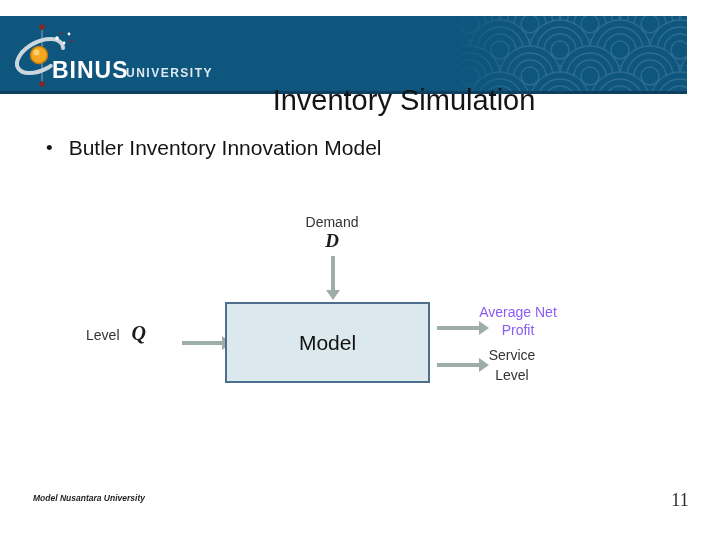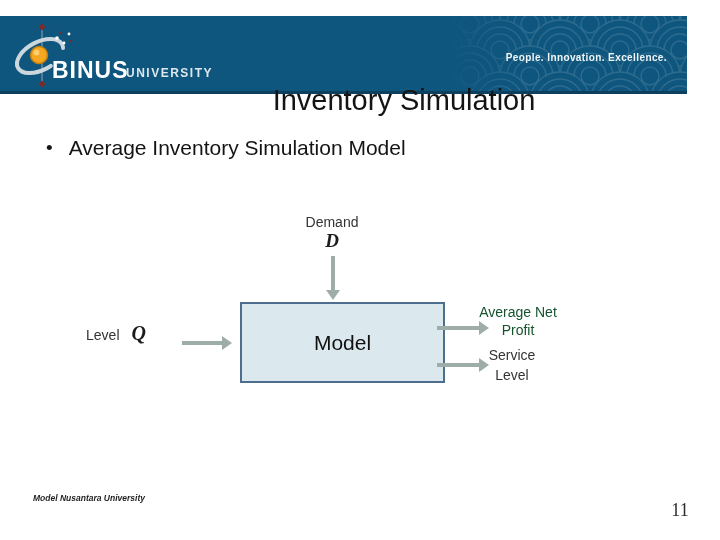--- a/index.html
+++ b/index.html
@@ -39,21 +39,21 @@
     left:272px;top:230px;width:120px;text-align:center;
     font-family:"Liberation Serif",serif;font-style:italic;font-weight:700;font-size:19px;color:#1c1c1c;
   }
   .shaft-v{left:331px;top:256px;width:4px;height:34px;background:#9FADA8;}
   .head-v{
     left:326px;top:290px;width:0;height:0;
     border-left:7px solid transparent;border-right:7px solid transparent;
     border-top:10px solid #9FADA8;
   }
   .model-box{
-    left:240px;top:302px;width:201px;height:77px;
+    left:225px;top:302px;width:201px;height:77px;
     background:#DBE9EE;border:2px solid #4E6E8E;
     display:flex;align-items:center;justify-content:center;
     font-size:21px;color:#111;
   }
   .repl-group{left:50px;top:317px;width:132px;text-align:center;font-size:14px;color:#333;}
   .repl-line2{margin-top:5px;display:flex;justify-content:center;align-items:baseline;gap:12px;}
   .repl-symbol{
     font-family:"Liberation Serif",serif;font-style:italic;font-weight:700;
     font-size:20px;color:#1c1c1c;
   }
@@ -68,30 +68,30 @@
     left:479px;top:321px;width:0;height:0;
     border-top:7px solid transparent;border-bottom:7px solid transparent;
     border-left:10px solid #9FADA8;
   }
   .shaft-r2{left:437px;top:363px;width:42px;height:4px;background:#9FADA8;}
   .head-r2{
     left:479px;top:358px;width:0;height:0;
     border-top:7px solid transparent;border-bottom:7px solid transparent;
     border-left:10px solid #9FADA8;
   }
-  .out1{left:462px;top:303px;width:112px;text-align:center;font-size:14px;line-height:18px;color:#14532d;}
+  .out1{left:462px;top:303px;width:112px;text-align:center;font-size:14px;line-height:18px;color:#8b5cf6;}
   .out2{left:462px;top:345px;width:100px;text-align:center;font-size:14px;line-height:20px;color:#333;}
   
   .footer-institution{
     position:absolute;left:33px;top:493px;
     font-size:8.5px;font-weight:700;font-style:italic;color:#1f1f1f;
   }
   .page-number{
     position:absolute;left:658px;top:490px;width:44px;text-align:center;
-    font-family:"Liberation Serif",serif;font-size:18px;color:#2b2b2b;margin-top:10px;
+    font-family:"Liberation Serif",serif;font-size:18px;color:#2b2b2b;
   }
 </style>
 </head>
 <body>
 
 <div class="slide">
 
   <div class="header">
     <svg class="seigaiha" width="235" height="75">
         <g>
@@ -283,26 +283,25 @@
       <circle cx="22.5" cy="30.5" r="3" fill="#FCCE71"></circle>
       <circle cx="43" cy="16" r="1.8" fill="#ffffff"></circle>
       <circle cx="50" cy="21" r="1.4" fill="#ffffff"></circle>
       <circle cx="55" cy="12" r="1.4" fill="#ffffff"></circle>
       <circle cx="47" cy="11" r="1.2" fill="#7E2A26"></circle>
       <circle cx="57" cy="19" r="1.2" fill="#7E2A26"></circle>
       <text class="logo-brand" x="38" y="56">BINUS</text>
       <text class="logo-suffix" x="112" y="55">UNIVERSITY</text>
     </svg>
 
-    <div class="tagline">People. Innovation. Excellence.</div>
   </div>
 
   <div class="title">Inventory Simulation</div>
   <div class="bullet-row">
-    <span class="bullet-marker">•</span><span class="bullet-text">Average Inventory Simulation Model</span>
+    <span class="bullet-marker">•</span><span class="bullet-text">Butler Inventory Innovation Model</span>
   </div>
 
   <div class="diagram">
     <div class="demand-label">Demand</div>
     <div class="demand-symbol">D</div>
 
     <div class="shaft-v"></div>
     <div class="head-v"></div>
 
     <div class="repl-group">

